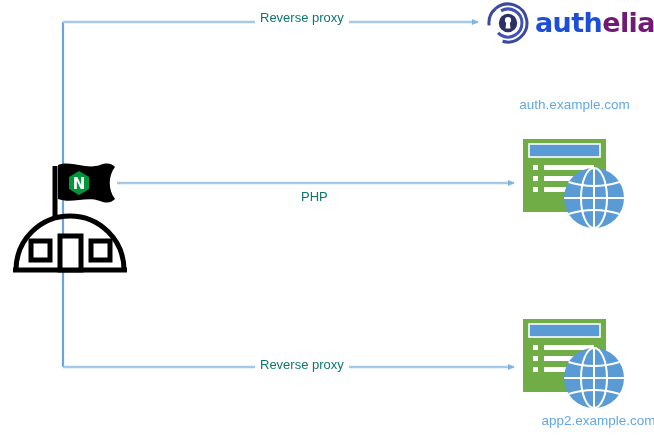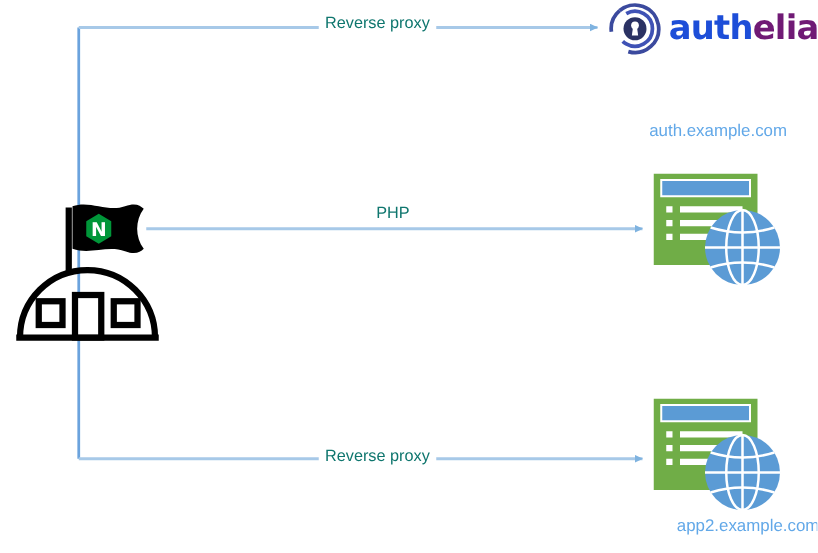--- a/index.html
+++ b/index.html
@@ -85,21 +85,21 @@
     width: 105px;
     height: 92px;
   }
   #app1-node { left: 522px; top: 138px; width: 105px; height: 92px; }
   #app2-node { left: 522px; top: 318px; width: 105px; height: 92px; }
   #app1-caption { left: 497px; top: 232px; width: 155px; }
   #app2-caption { left: 521px; top: 412px; width: 155px; }
   #auth-caption  { left: 497px; top: 48px;  width: 155px; margin-top: 48px; }
 
   #label-reverse-top    { left: 255px; top: 10px; }
-  #label-php            { left: 296px; top: 162px; }
+  #label-php            { left: 296px; top: 189px; }
   #label-reverse-bottom { left: 255px; top: 357px; }
 </style>
 </head>
 <body>
 
 <div id="canvas">
 
   <svg class="conn-svg" viewBox="0 0 654 442" xmlns="http://www.w3.org/2000/svg">
     <defs>
       <marker id="arrowLight" markerWidth="7" markerHeight="7" refX="6.4" refY="3.2" orient="auto" markerUnits="userSpaceOnUse">

